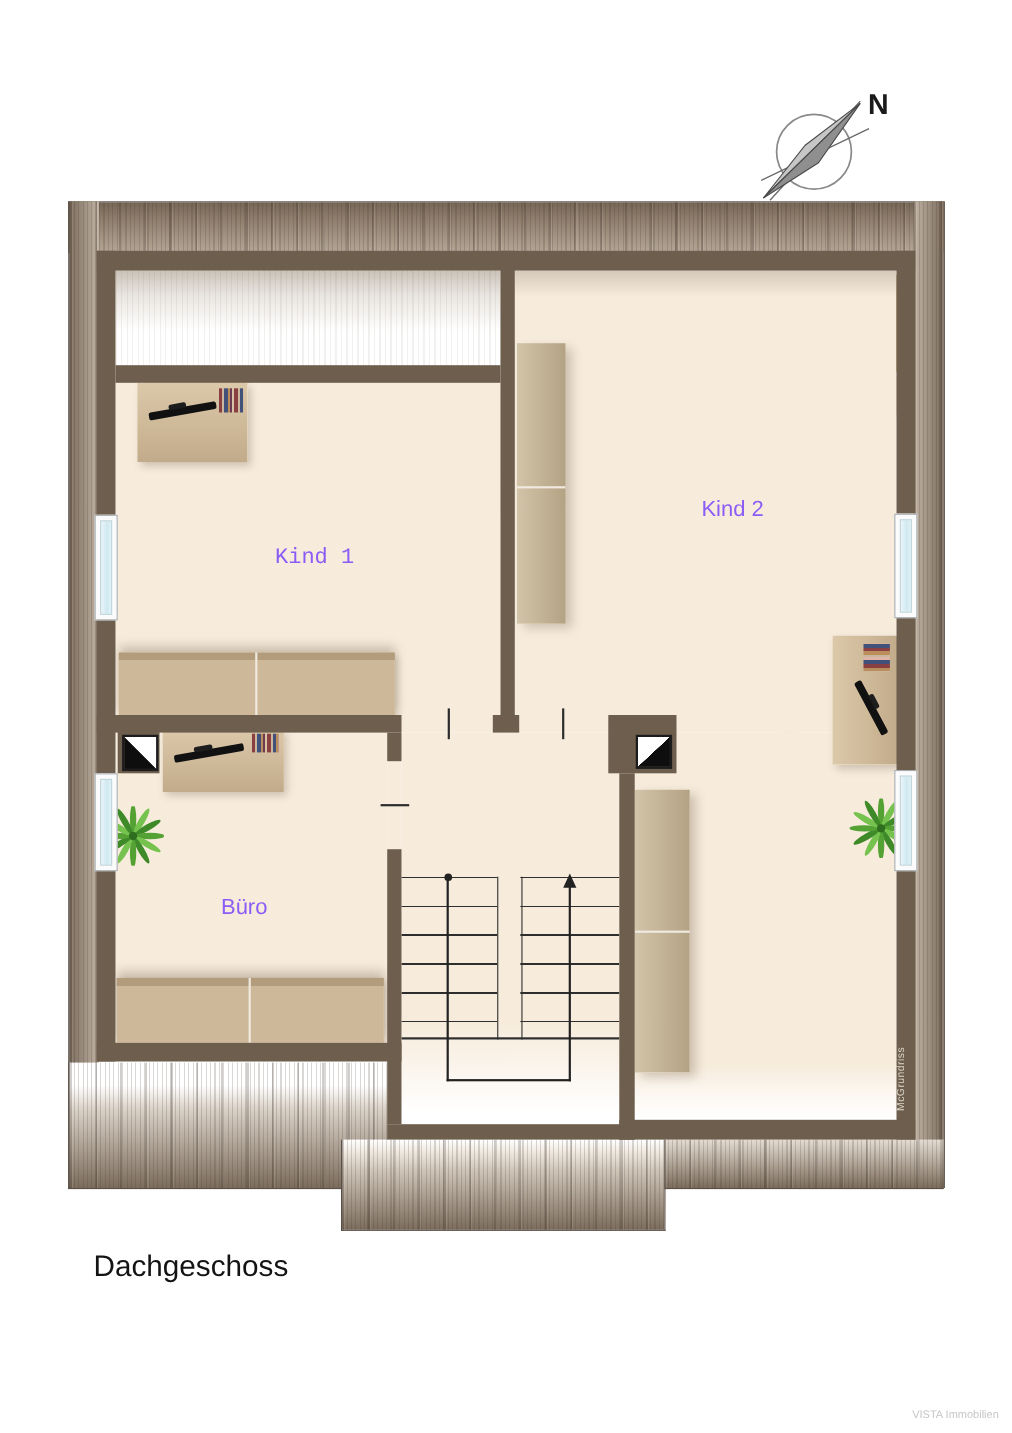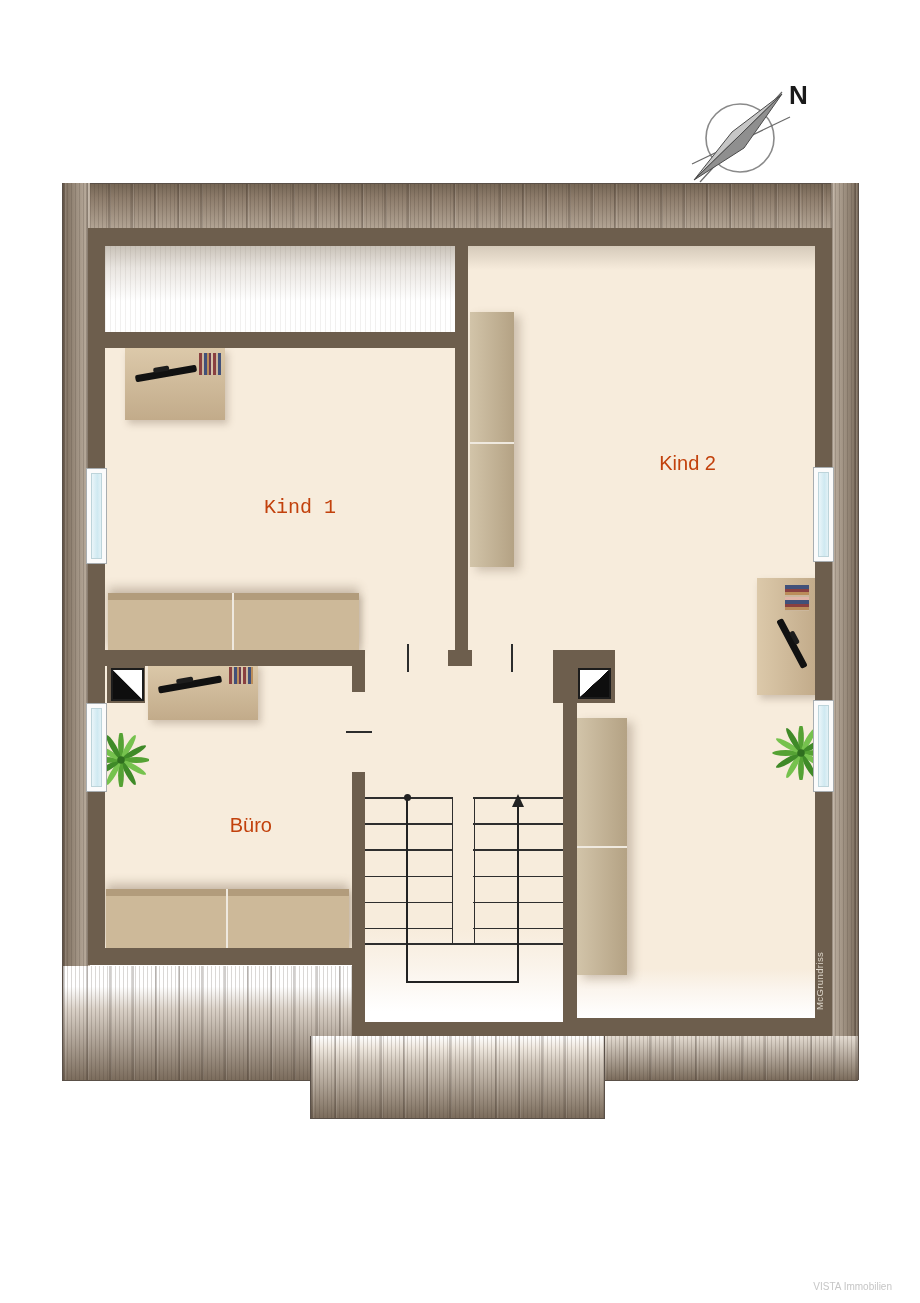--- a/index.html
+++ b/index.html
@@ -50,21 +50,21 @@
   .wardrobe .seam{position:absolute;left:0;right:0;height:2px;background:#efe9df;}
   
   .stairs{position:absolute;z-index:5;}
   .flight{position:absolute;background:repeating-linear-gradient(180deg,#2e2e2e 0 1.5px,transparent 1.5px 26.2px);}
   .midstrip{position:absolute;border-left:1.5px solid #2e2e2e;border-right:1.5px solid #2e2e2e;}
   .sline{position:absolute;background:#2e2e2e;}
   .walk{position:absolute;background:#222;}
   .walk-dot{position:absolute;width:7px;height:7px;border-radius:50%;background:#222;}
   .walk-arrow{position:absolute;width:0;height:0;border-left:6px solid transparent;border-right:6px solid transparent;border-bottom:13px solid #222;}
   
-  .room-label{position:absolute;font-size:20px;color:#c2410c;text-align:right;z-index:9;}
+  .room-label{position:absolute;font-size:20px;color:#8b5cf6;text-align:center;z-index:9;}
   .plan-title{position:absolute;font-size:27px;color:#141414;z-index:9;}
   .wall-brand{position:absolute;writing-mode:vertical-rl;transform:rotate(180deg);
     font-size:9.5px;letter-spacing:.4px;color:#ddd6ca;z-index:9;text-align:center;}
   .watermark{position:absolute;font-size:10px;color:#c6c6c6;z-index:9;}
   .north-label{position:absolute;font-size:26px;font-weight:600;color:#1a1a1a;z-index:9;}
   .compass{position:absolute;z-index:9;}
   .plant{position:absolute;z-index:4;}
 </style>
 </head>
 <body>
@@ -237,16 +237,17 @@
     <line x1="22" y1="110" x2="104" y2="20" stroke="#6a6a6a" stroke-width="1.2"></line>
     <line x1="14" y1="92" x2="112" y2="45" stroke="#6a6a6a" stroke-width="1.2"></line>
     <polygon points="16,108 104,22 54,60" fill="#c6c6c6" stroke="#4a4a4a" stroke-width="1"></polygon>
     <polygon points="16,108 104,22 66,76" fill="#8f8f8f" stroke="#4a4a4a" stroke-width="1"></polygon>
   </svg>
   <div class="north-label" style="left:789px;top:80px;">N</div>
 
   <div class="room-label" style="left:236px;top:496px;width:100px;font-family:Liberation Mono, monospace;">Kind 1</div>
   <div class="room-label" style="left:616px;top:452px;width:100px;">Kind 2</div>
   <div class="room-label" style="left:172px;top:814px;width:100px;">Büro</div>
+  <div class="plan-title" style="left:85px;top:1136px;">Dachgeschoss</div>
   <div class="wall-brand" style="left:814px;top:948px;width:19px;height:66px;">McGrundriss</div>
-  <div class="watermark" style="right:28px;top:1281px;">VISTA Immobilien</div>
+  <div class="watermark" style="right:12px;top:1281px;">VISTA Immobilien</div>
 
 </div>
 
 </body></html>

